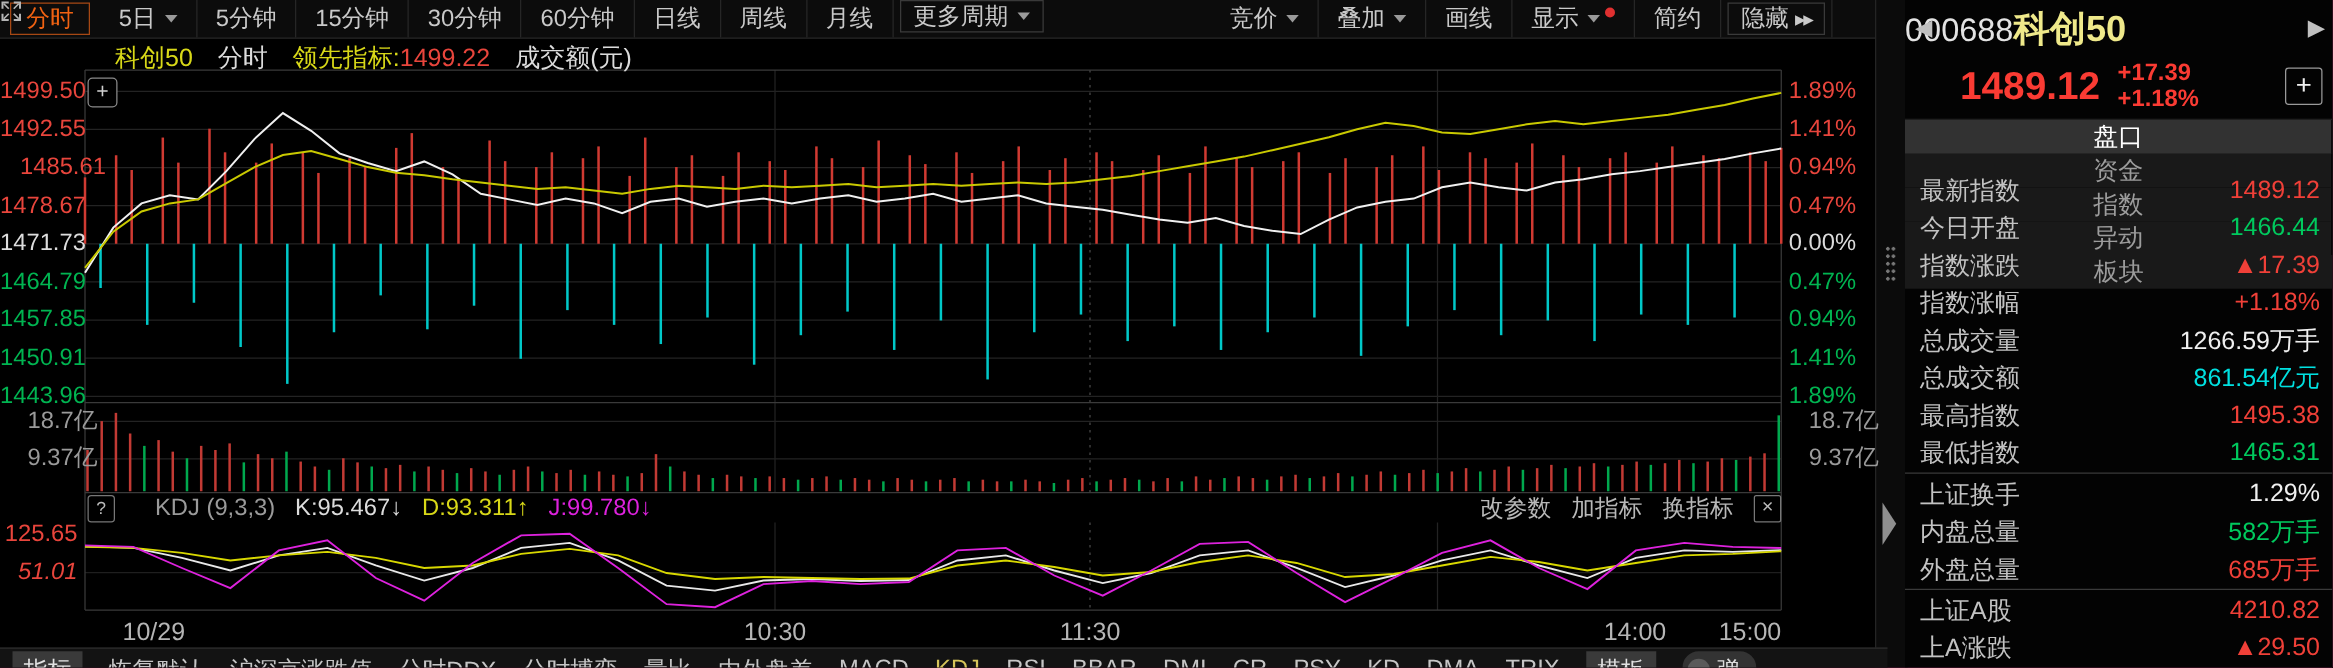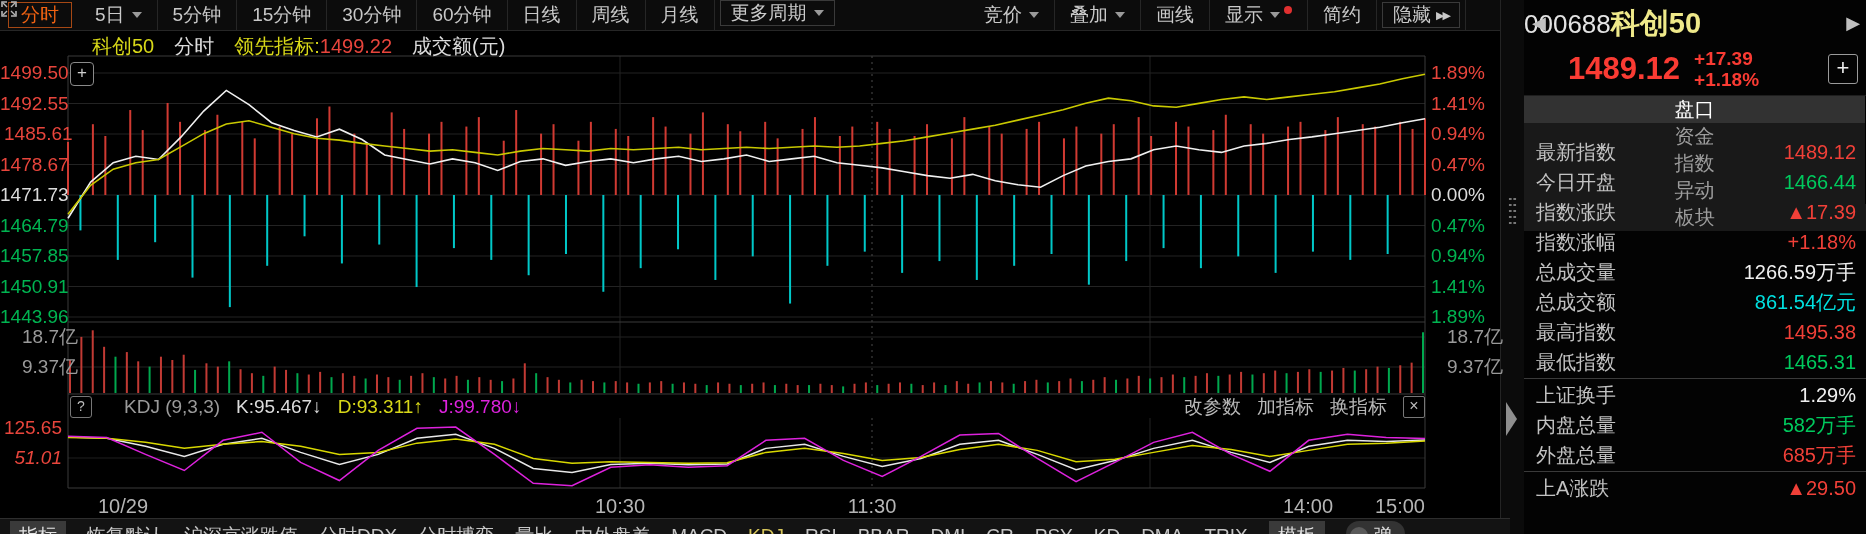--- a/index.html
+++ b/index.html
@@ -423,21 +423,21 @@
     <div id="legend-row">
       <span class="yellow">科创50</span>
       <span class="white-t">分时</span>
       <span><span class="yellow">领先指标:</span><span class="red-t">1499.22</span></span>
       <span class="white-t">成交额(元)</span>
     </div>
 
     <div id="axis-layer">
         <div class="axis-label al-left red-t" style="top: 63px; left: 0px;">1499.50</div>
         <div class="axis-label al-left red-t" style="top: 93.5px; left: 0px;">1492.55</div>
-        <div class="axis-label al-left red-t" style="top: 124px; left: 4px; text-align: right;">1485.61</div>
+        <div class="axis-label al-left red-t" style="top: 124px; left: 16px; text-align: right;">1485.61</div>
         <div class="axis-label al-left red-t" style="top: 154.5px; left: 0px;">1478.67</div>
         <div class="axis-label al-left white-t" style="top: 185px; left: 0px;">1471.73</div>
         <div class="axis-label al-left green-t" style="top: 215.5px; left: 0px;">1464.79</div>
         <div class="axis-label al-left green-t" style="top: 246px; left: 0px;">1457.85</div>
         <div class="axis-label al-left green-t" style="top: 276.5px; left: 0px;">1450.91</div>
         <div class="axis-label al-left green-t" style="top: 307px; left: 0px;">1443.96</div>
         <div class="axis-label al-right red-t" style="left: 1431px; top: 63px;">1.89%</div>
         <div class="axis-label al-right red-t" style="left: 1431px; top: 93.5px;">1.41%</div>
         <div class="axis-label al-right red-t" style="left: 1431px; top: 124px;">0.94%</div>
         <div class="axis-label al-right red-t" style="left: 1431px; top: 154.5px;">0.47%</div>
@@ -572,18 +572,22 @@
         <div class="prow">
           <span class="lbl">内盘总量</span>
           <span class="v-green">582万手</span>
         </div>
         <div class="prow">
           <span class="lbl">外盘总量</span>
           <span class="v-red">685万手</span>
         </div>
         <div class="pdivider"></div>
         <div class="prow">
+          <span class="lbl">上证A股</span>
+          <span class="v-red">4210.82</span>
+        </div>
+        <div class="prow">
           <span class="lbl">上A涨跌</span>
           <span class="v-red">▲29.50</span>
         </div>
       </div>
   </div>
 </div>
 
 </body></html>

